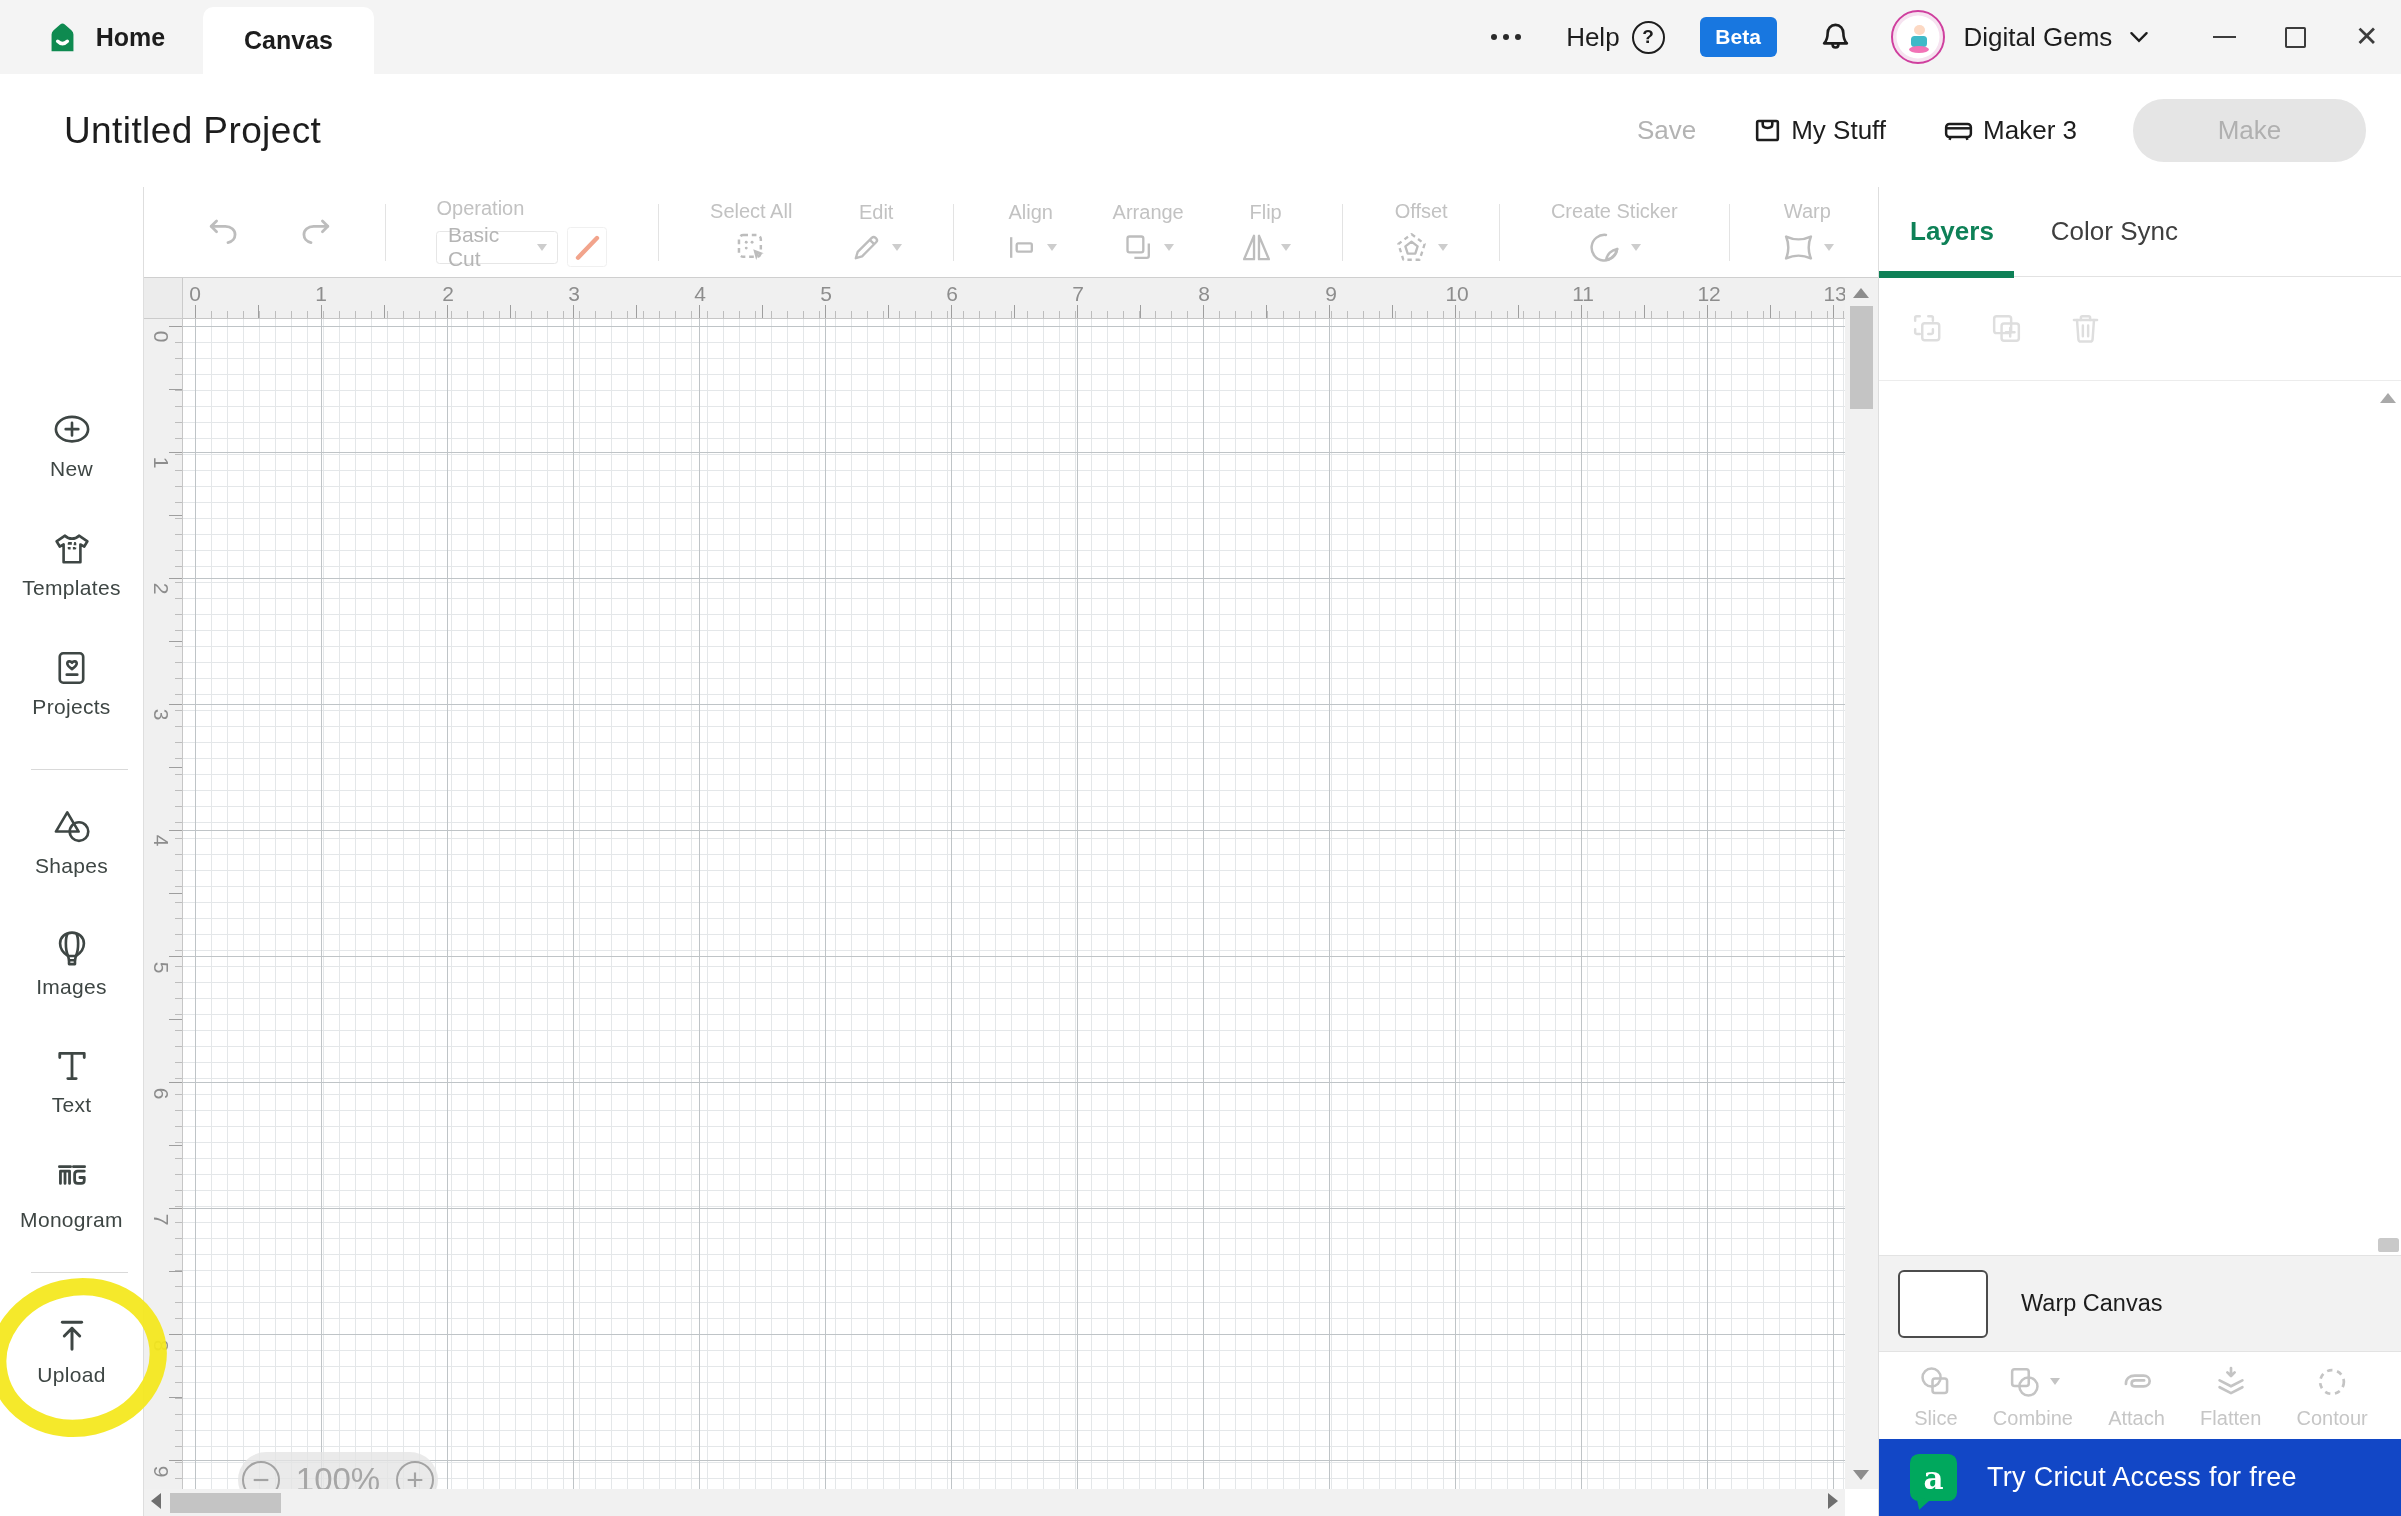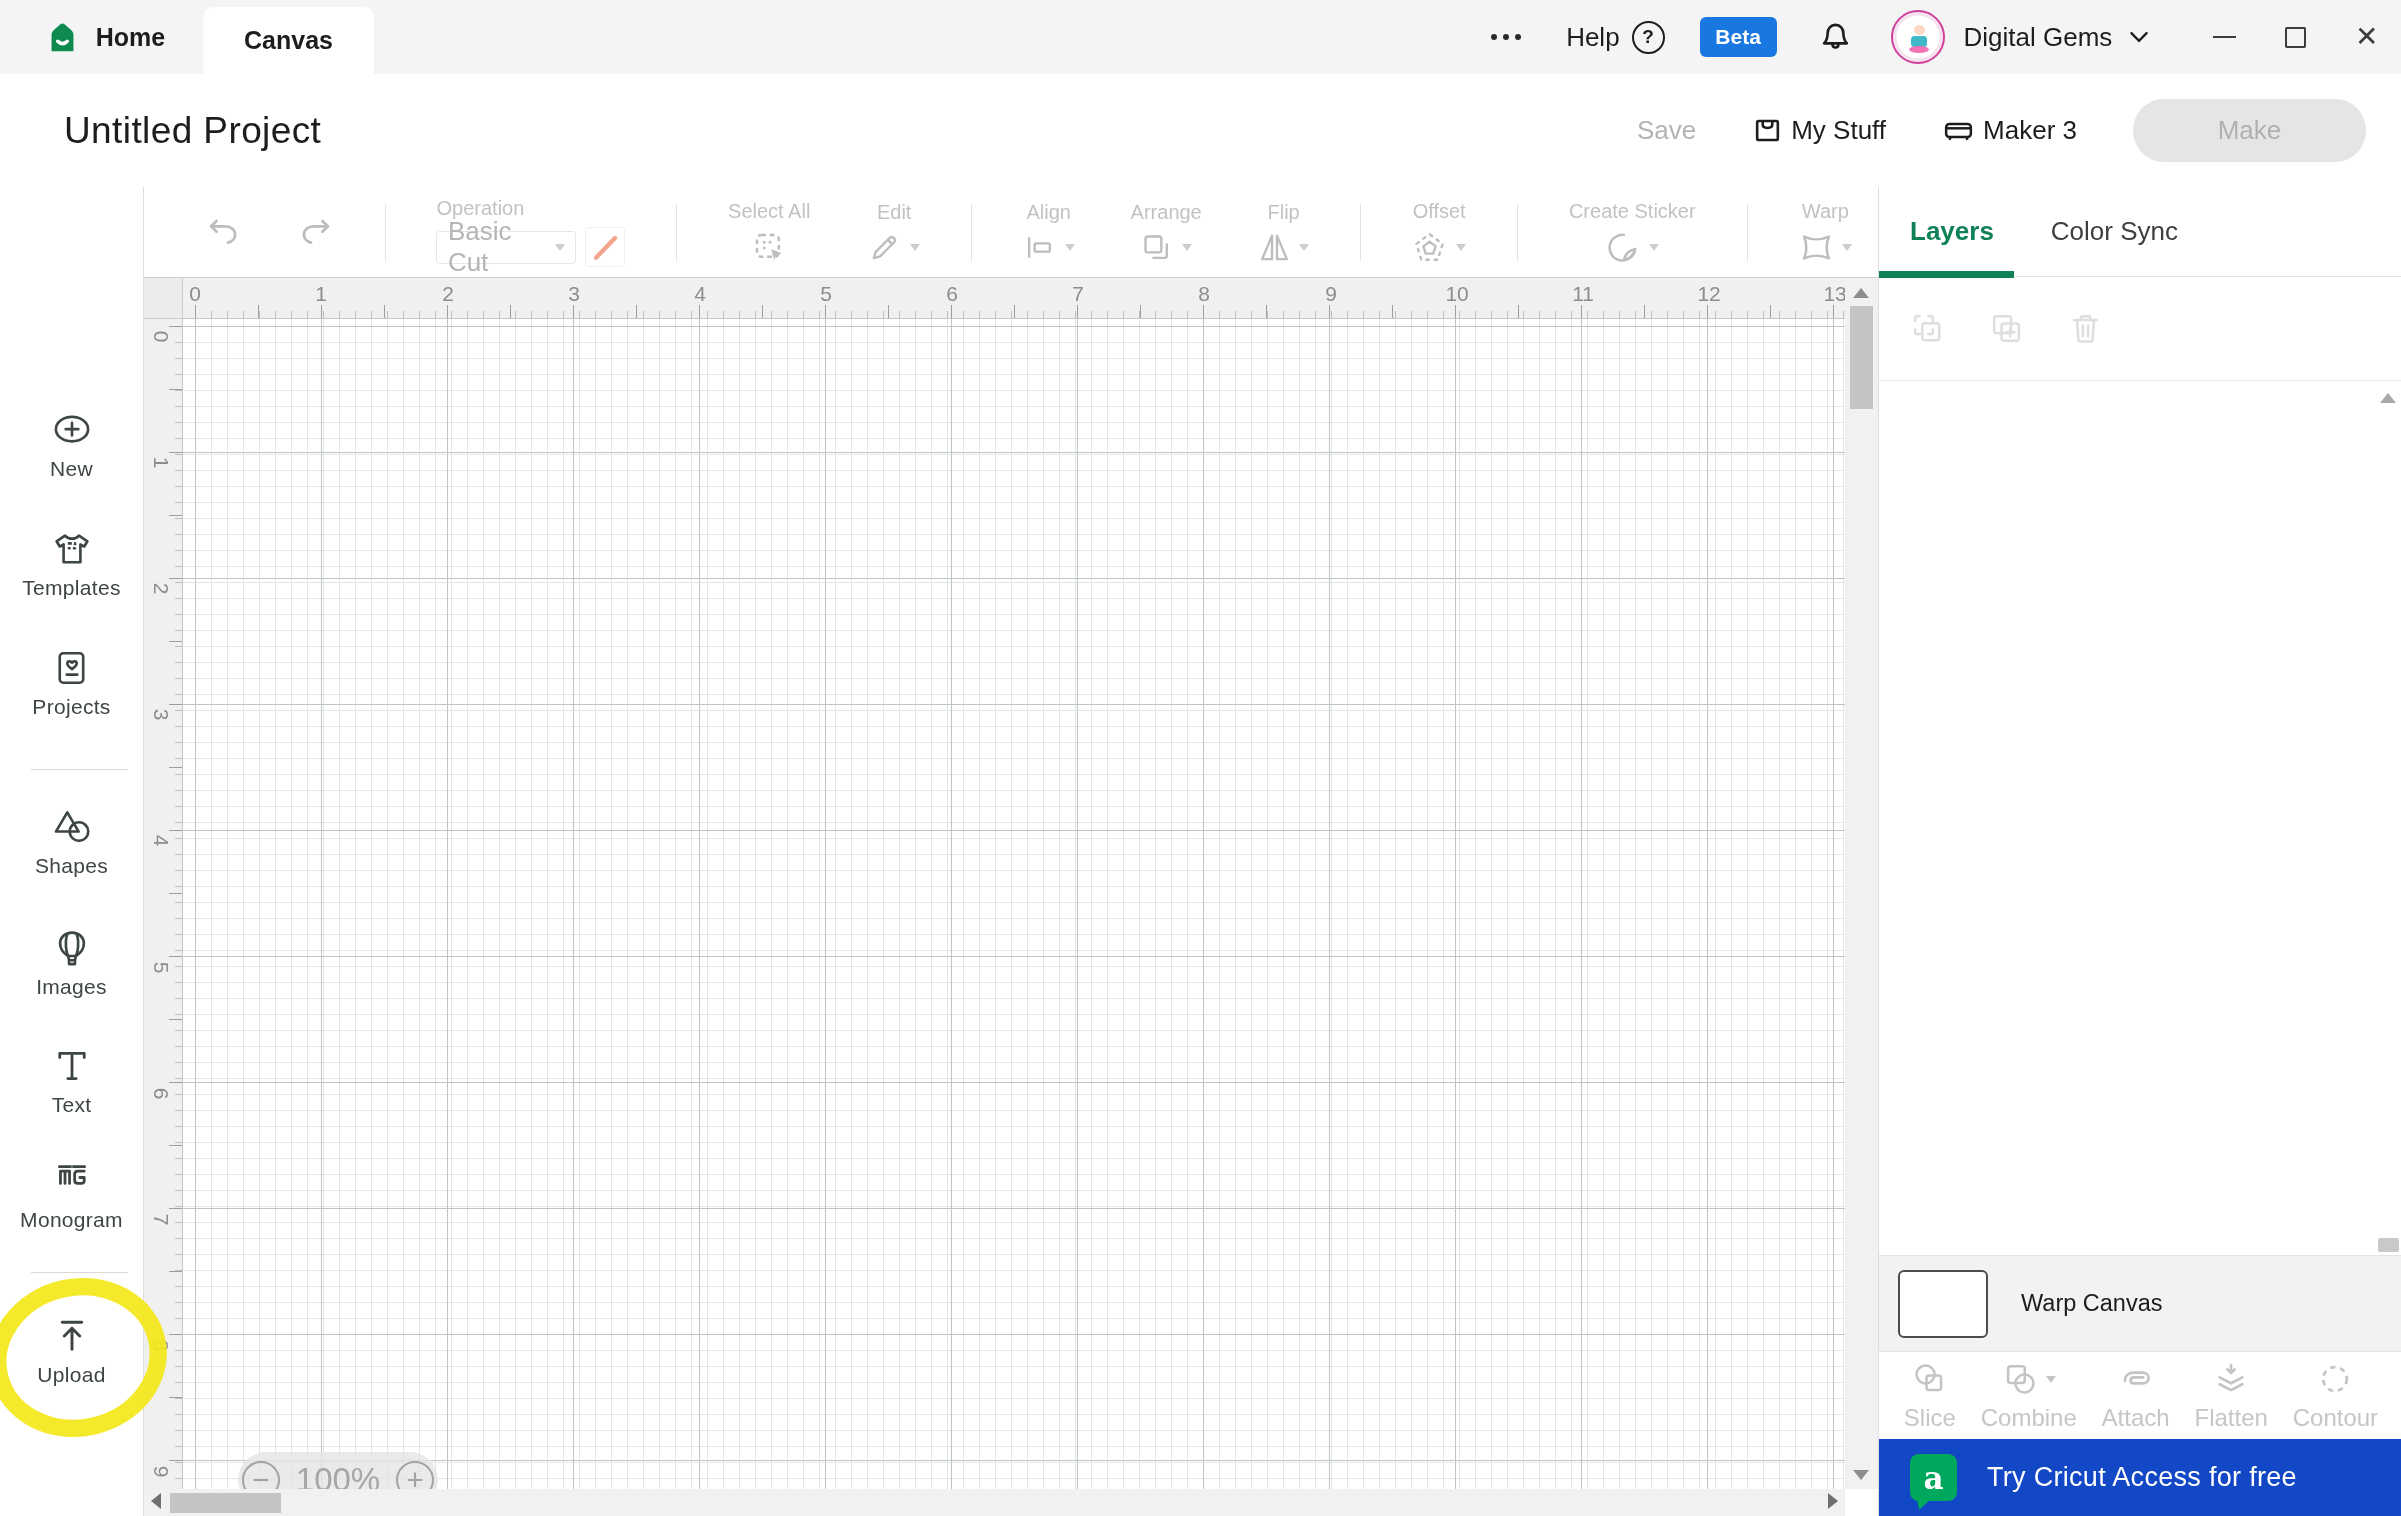--- a/index.html
+++ b/index.html
@@ -45,22 +45,22 @@
     font-size:26px; display:flex; align-items:center; justify-content:center; }
 
   
   .toolbar { position:absolute; left:144px; top:187px; width:1734px; height:91px; background:#fff;
     border-bottom:0.9px solid #cfcfcf; display:flex; align-items:center; padding-left:61px; overflow:hidden;gap:32px; }
   .tico { color:#bdbdbd; flex-shrink:0; }
   .tsep { width:0.9px; height:57px; background:#e3e3e3; margin:0 19px; flex-shrink:0; }
   .tgroup { display:flex; flex-direction:column; align-items:center; gap:7px; flex-shrink:0; }
   .tlabel { font-size:20px; color:#c2c2c2; white-space:nowrap; }
   .trow { display:flex; align-items:center; gap:8.7px; }
-  .sel { width:140px; height:33px; border:1.7px solid #e6e6e6; border-radius:3.5px; display:flex;
-    align-items:center; justify-content:space-between; padding:0 10.4px; font-size:26px; color:#b5b5b5; }
+  .sel { width:122px; height:33px; border:1.7px solid #e6e6e6; border-radius:3.5px; display:flex;
+    align-items:center; justify-content:space-between; padding:0 10.4px; font-size:21px; color:#b5b5b5; }
   .caret { width:0; height:0; border-left:7px solid transparent; border-right:7px solid transparent;
     border-top:8.7px solid #cdcdcd; }
   .caret.sm { border-left-width:5.2px; border-right-width:5.2px; border-top-width:7px; }
   .swatch { width:40px; height:40px; border:1.7px solid #f0f0f0; border-radius:3.5px; display:flex;
     align-items:center; justify-content:center; }
   .numbox { width:94px; height:35px; border:1.7px solid #ebebeb; border-radius:3.5px; display:flex; }
   .numbox .fld { flex:1; }
   .spin { width:24px; border-left:1.7px solid #ebebeb; display:flex; flex-direction:column;
     align-items:center; justify-content:center; gap:4.4px; }
   .spin i { width:0; height:0; border-left:6px solid transparent; border-right:6px solid transparent; }
@@ -135,21 +135,21 @@
   .rp-list { position:absolute; left:0; top:194px; width:524px; height:874px; background:#fff; }
   .rp-list .tri.up { left:auto; right:7px; top:12px; border-bottom-color:#a9a9a9; }
   .rp-list .sthumb { position:absolute; right:4.4px; bottom:3.5px; width:21px; height:14px; background:#c9c9c9; border-radius:2.6px; }
   .rp-blank { position:absolute; left:0; top:1068px; width:524px; height:97px; background:#f2f2f2;
     border-top:0.9px solid #e3e3e3; border-bottom:0.9px solid #e3e3e3; display:flex; align-items:center; }
   .rp-thumb { width:90px; height:68px; background:#fff; border:2.6px solid #4c4c4c; border-radius:6px; margin-left:19px; }
   .rp-blank-lbl { margin-left:33px; font-size:23.5px; color:#1c1c1c; }
   .rp-tools { position:absolute; left:0; top:1166px; width:524px; height:86px; display:flex;
     justify-content:space-evenly; align-items:center; }
   .rtool { display:flex; flex-direction:column; align-items:center; gap:6px; color:#c4c4c4; }
-  .rtool .r-lbl { font-size:24px; color:#c6c6c6; }
+  .rtool .r-lbl { font-size:20px; color:#c6c6c6; }
   .banner { position:absolute; left:0; top:1252px; width:524px; height:77px; background:#1247C6;
     display:flex; align-items:center; padding-left:31px; cursor:pointer; }
   .access-logo { width:47px; height:47px; background:#00A85D; border-radius:8.7px; position:relative;
     display:flex; align-items:center; justify-content:center; }
   .access-logo:after { content:""; position:absolute; left:3.5px; bottom:-8.7px; width:0; height:0;
     border-left:7px solid transparent; border-right:7px solid transparent; border-top:12px solid #00A85D;
     transform:rotate(18deg); }
   .access-a { color:#fff; font-size:31px; font-weight:700; font-family:"DejaVu Serif", serif; }
   .banner-text { color:#fff; font-size:27px; margin-left:30px; letter-spacing:0.3px; }
   svg { display:block; }

